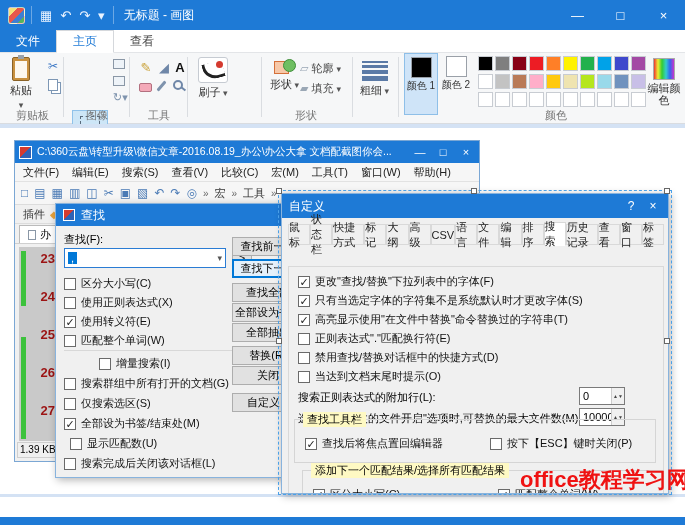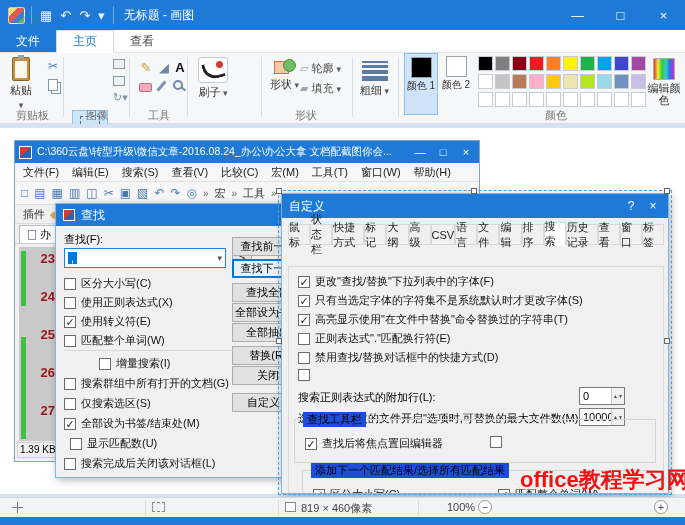--- a/index.html
+++ b/index.html
@@ -96,21 +96,21 @@
   .cust { left:281px; top:193px; width:388px; height:301px; z-index:20; font-size:11px; overflow:hidden; }
   .cust .dtitle { height:24px; }
   .ctabs { position:absolute; left:6px; top:30px; width:376px; display:flex; flex-wrap:wrap; }
   .ctab { height:21px; border:1px solid #d9d9d9; background:#f0f0f0; display:flex; align-items:center; justify-content:center; font-size:11px; color:#222; }
   .ctab.active { background:#fff; border-bottom:1px solid #fff; height:24px; margin-top:-2px; position:relative; z-index:2; }
   .cpage { position:absolute; left:6px; top:72px; width:376px; height:240px; background:#f0f0f0; border:1px solid #d9d9d9; }
   .spinlabel { position:absolute; left:16px; white-space:nowrap; }
   .spin { position:absolute; left:297px; width:46px; height:18px; background:#fff; border:1px solid #7a7a7a; font-size:11px; line-height:16px; padding-left:3px; }
   .spin .ar { position:absolute; right:0; top:0; width:13px; height:16px; border-left:1px solid #ccc; display:flex; flex-direction:column; align-items:center; justify-content:center; font-size:5px; color:#444; background:#f0f0f0; line-height:7px; }
   .grp { position:absolute; border:1px solid #d5d5d5; }
-  .grp .legend { position:absolute; left:8px; top:-8px; background:#1d4ed8; padding:0 4px; white-space:nowrap; }
+  .grp .legend { position:absolute; left:8px; top:-8px; background:#fef9c3; padding:0 4px; white-space:nowrap; }
 
   
   .ants { position:absolute; left:279px; top:191px; width:392px; height:303px; outline:1px dashed #4aa0e8; z-index:30; pointer-events:none; }
   .handle { position:absolute; width:6px; height:6px; background:#fff; border:1px solid #666; z-index:31; }
 
   
   .wm1 { position:absolute; left:520px; top:465px; font-size:22px; font-weight:bold; color:#ef1212; z-index:60; white-space:nowrap; }
   .wm2 { position:absolute; left:416px; top:491px; font-size:20px; font-weight:bold; color:#ef1212; z-index:60; white-space:nowrap; }
 
   
@@ -255,21 +255,21 @@
     <span class="glabel" style="left:295px;">形状</span>
     <span class="glabel" style="left:545px;">颜色</span>
   </div>
 
   <div class="workarea"></div>
   <div class="canvas"></div>
 
   <div class="editor">
     <div class="e-title">
       <div class="ue-ic"></div>
-      <span class="path">C:\360云盘\转型升级\微信文章-2016.08.24_办公\办公大拿  文档配截图你会...</span>
+      <span class="path">C:\360云盘\转型升级\微信文章-2016.08.19_办公\办公大拿  文档配截图你会...</span>
       <span class="e-ctrl">—</span>
       <span class="e-ctrl">□</span>
       <span class="e-ctrl">×</span>
     </div>
     <div class="e-menu" id="editorMenu">
         <span>文件(F)</span>
         <span>编辑(E)</span>
         <span>搜索(S)</span>
         <span>查看(V)</span>
         <span>比较(C)</span>
@@ -430,37 +430,39 @@
         <div class="cb" style="left: 16px; top: 137px;">
           <span class="bx"></span>
           <span>正则表达式"."匹配换行符(E)</span>
         </div>
         <div class="cb" style="left: 16px; top: 156px;">
           <span class="bx"></span>
           <span>禁用查找/替换对话框中的快捷方式(D)</span>
         </div>
         <div class="cb" style="left: 16px; top: 175px;">
           <span class="bx"></span>
+          <span>当达到文档末尾时提示(O)</span>
         </div>
       </div>
     <div id="custSpins">
         <div class="spinlabel" style="top: 196px;">搜索正则表达式的附加行(L):</div>
         <div class="spin" style="top: 193px;">0<span class="ar">▲▼</span></div>
         <div class="spinlabel" style="top: 217px;">选择"保持修改的文件开启"选项时,可替换的最大文件数(M):</div>
         <div class="spin" style="top: 214px;">10000<span class="ar">▲▼</span></div>
       </div>
     <div class="grp" style="left:12px;top:225px;width:362px;height:44px;">
       <span class="legend">查找工具栏</span>
       <div id="grp1">
           <div class="cb" style="left: 10px; top: 16px;">
             <span class="bx">✓</span>
             <span>查找后将焦点置回编辑器</span>
           </div>
           <div class="cb" style="left: 195px; top: 16px;">
             <span class="bx"></span>
+            <span>按下【ESC】键时关闭(P)</span>
           </div>
         </div>
     </div>
     <div class="grp" style="left:20px;top:276px;width:362px;height:44px;">
       <span class="legend">添加下一个匹配结果/选择所有匹配结果</span>
       <div id="grp2">
           <div class="cb" style="left: 10px; top: 16px;">
             <span class="bx">✓</span>
             <span>区分大小写(C)</span>
           </div>
@@ -474,28 +476,15 @@
 
   <div class="ants"></div>
   <div class="handle" style="left:276px;top:188px;"></div>
   <div class="handle" style="left:471px;top:188px;"></div>
   <div class="handle" style="left:664px;top:188px;"></div>
   <div class="handle" style="left:276px;top:338px;"></div>
   <div class="handle" style="left:664px;top:338px;"></div>
 
   <div class="wm1">office教程学习网</div>
 
-  <div class="statusbar">
-    <div class="plus-ic" style="left:12px;top:4px;"></div>
-    <div class="ssep" style="left:145px;"></div>
-    <div class="selsq" style="left:152px;top:4px;"></div>
-    <div class="ssep" style="left:278px;"></div>
-    <div class="cansq" style="left:285px;top:4px;"></div>
-    <span class="abs" style="left:301px;top:3px;">819 × 460像素</span>
-    <div class="ssep" style="left:418px;"></div>
-    <span class="abs" style="left:447px;top:3px;">100%</span>
-    <div class="zbtn" style="left:478px;top:2px;">−</div>
-
-    <div class="zbtn" style="left:654px;top:2px;">+</div>
-  </div>
   <div class="bottomstrip"></div>
 
 </div>
 
 </body></html>

